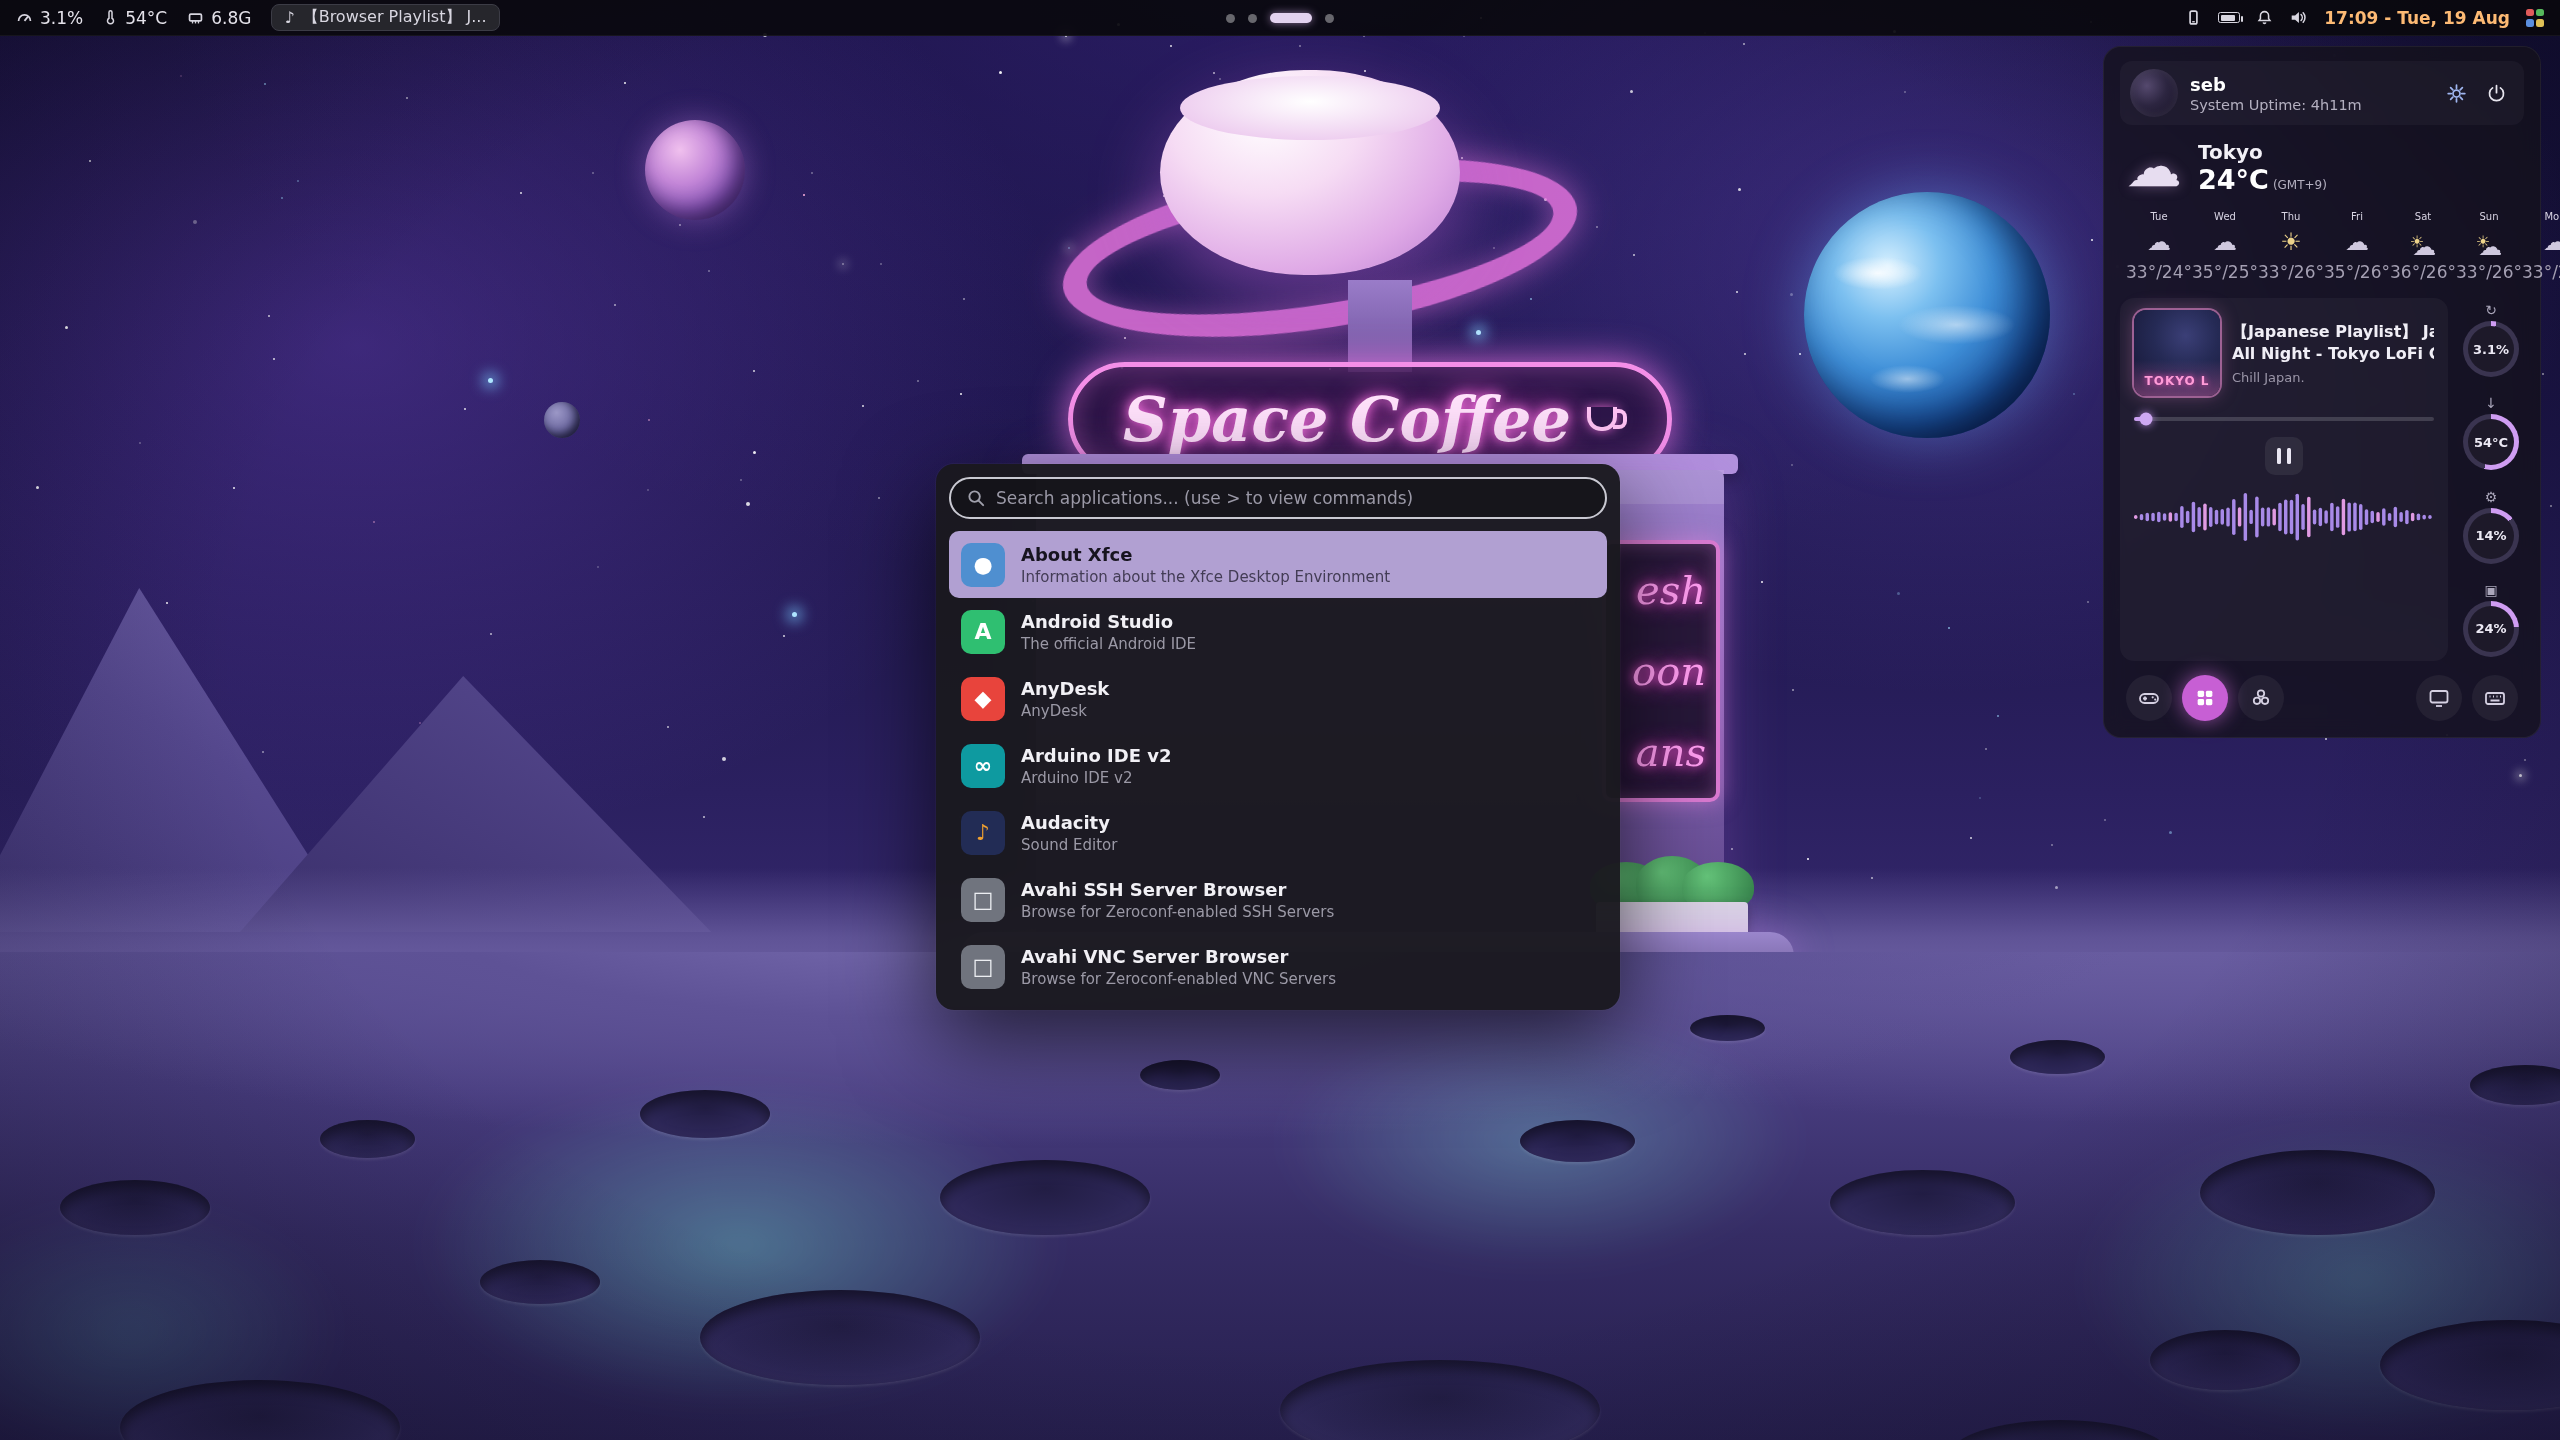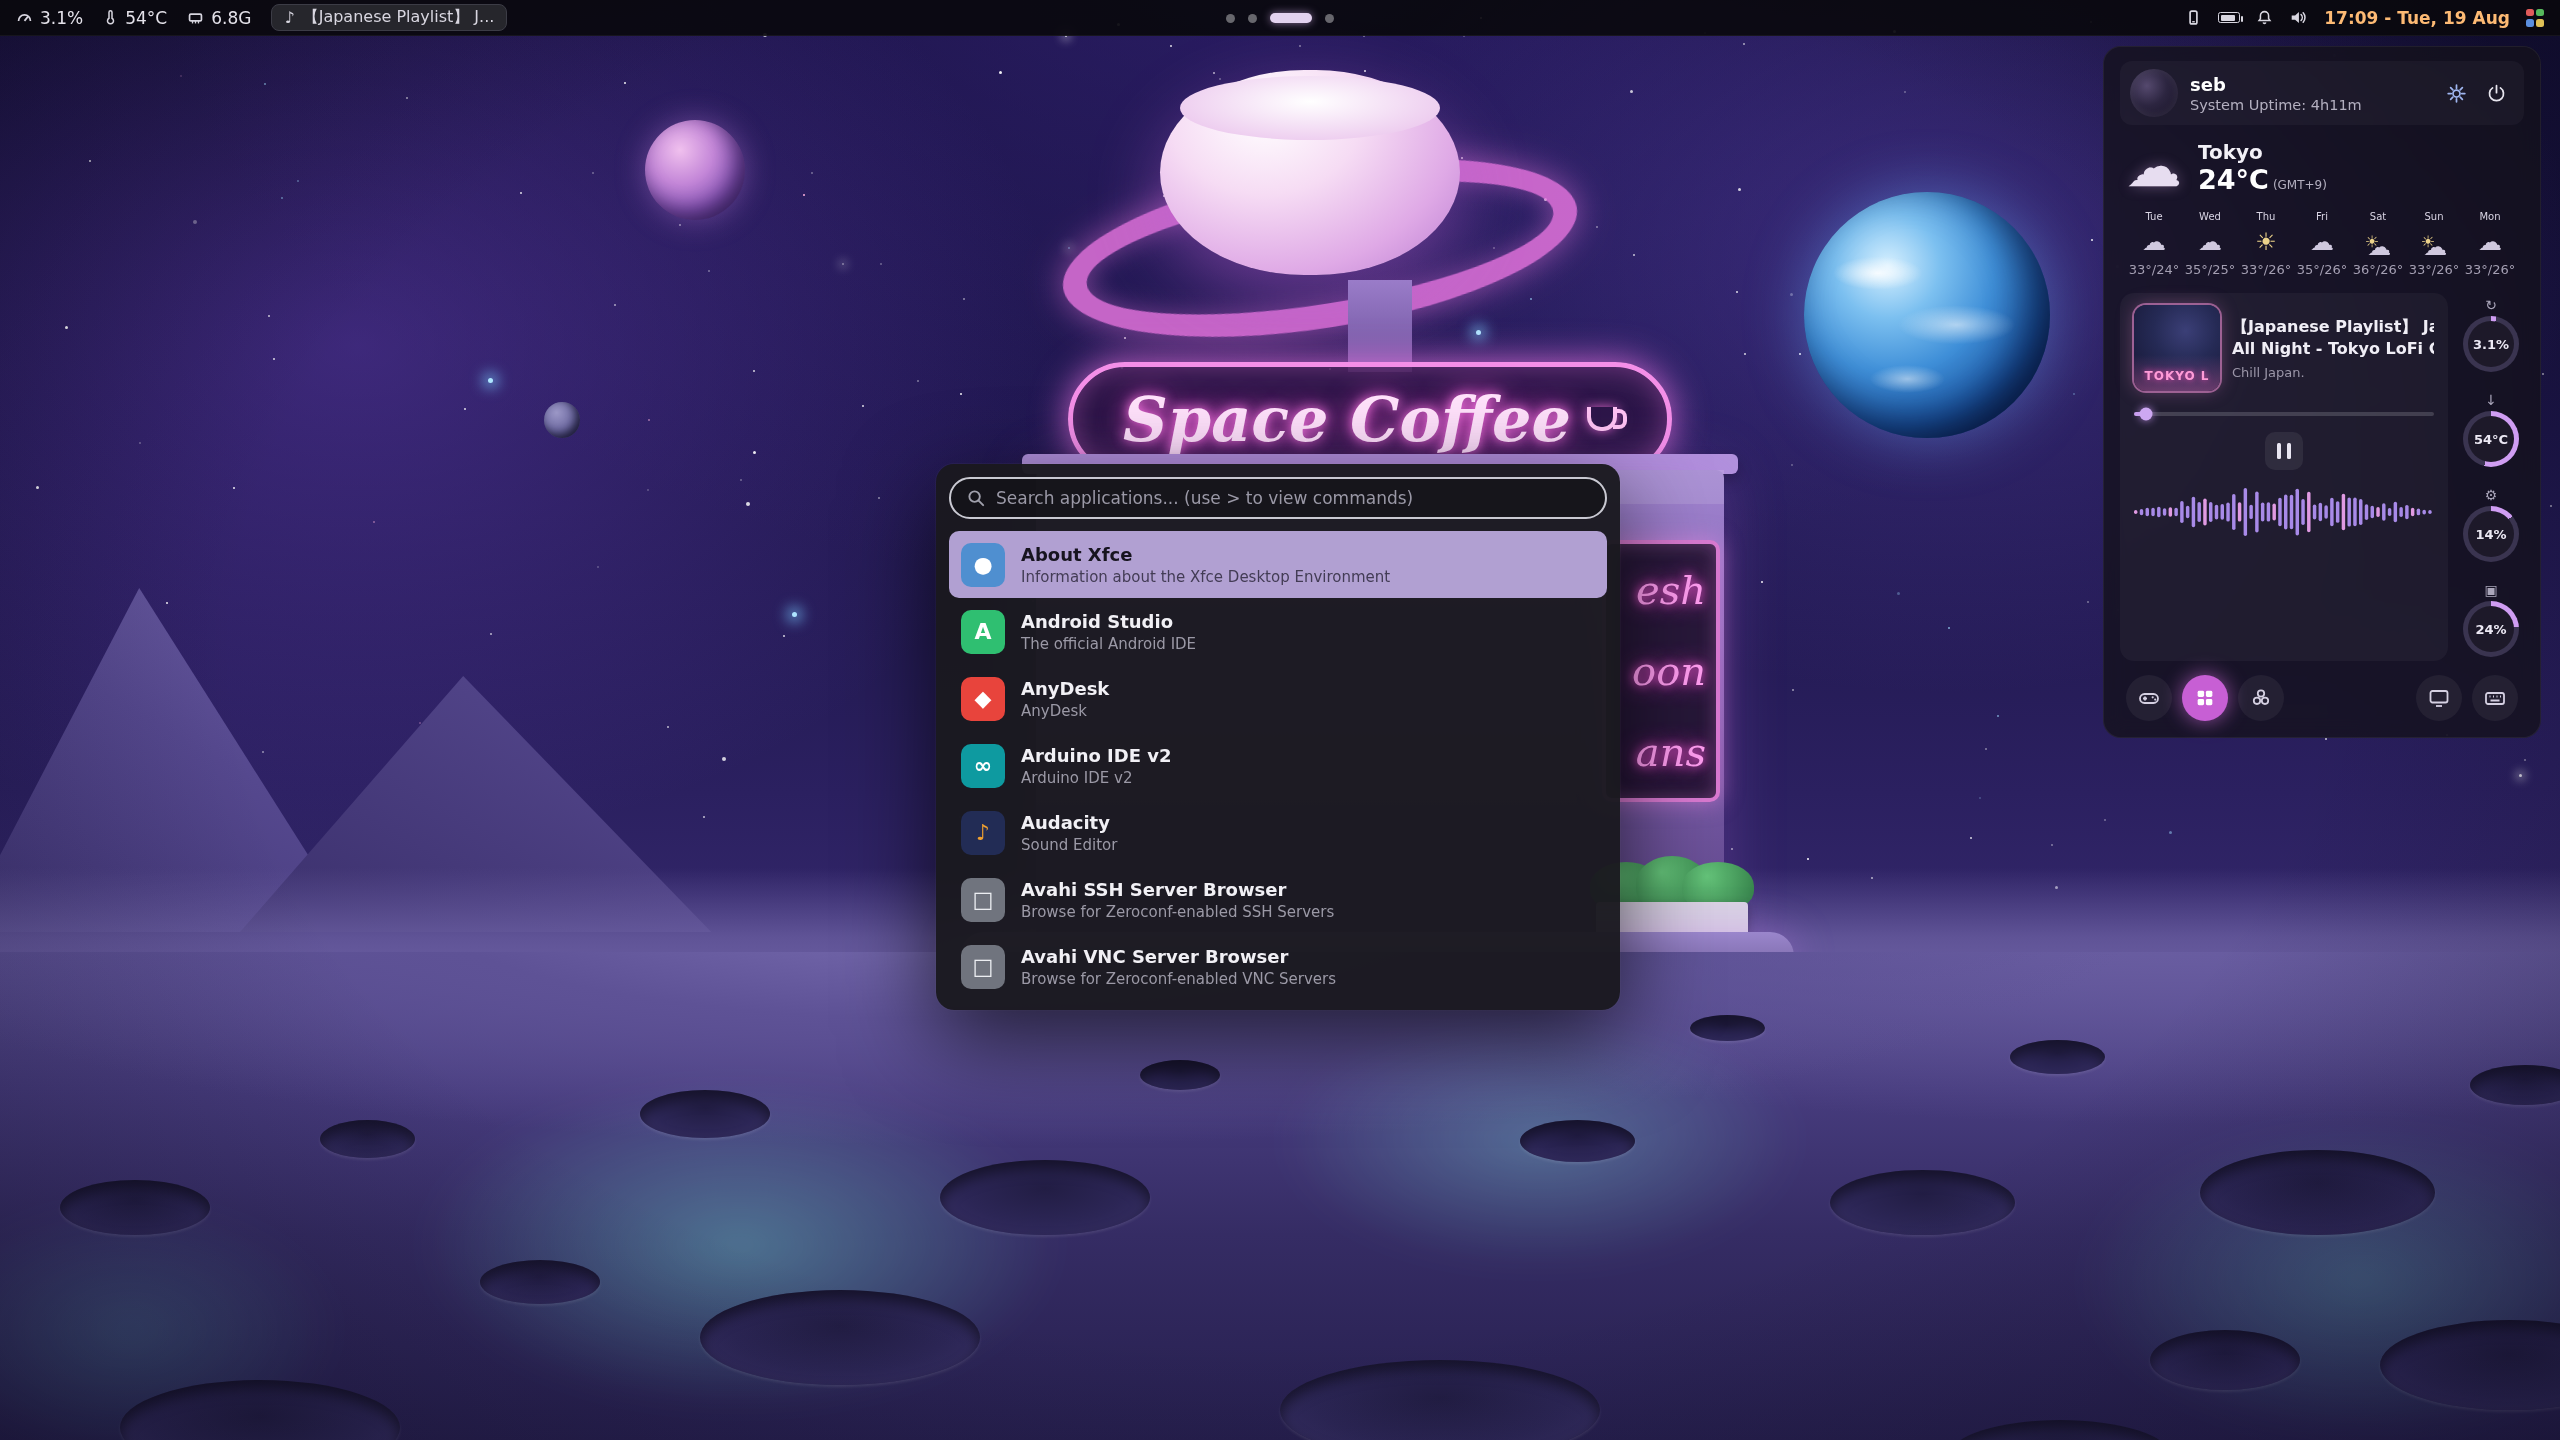--- a/index.html
+++ b/index.html
@@ -166,21 +166,21 @@
   .weather-temp { font-size:27px; font-weight:bold; color:#fff; }
   .weather-tz { font-size:12px; color:#b4b0c0; font-weight:normal; margin-left:4px; }
   .forecast { display:grid; grid-template-columns:repeat(7,1fr); margin-top:16px; text-align:center; row-gap:4px; }
   .fc-col { display:flex; flex-direction:column; align-items:center; gap:5px; }
   .fc-day { font-size:10px; color:#d9d5e4; }
   .wicon { font-size:24px; color:#cfc8de; height:30px; line-height:30px; }
   .wicon[data-icon="cloud"]::before { content:"☁"; }
   .wicon[data-icon="sun"]::before { content:"☀"; color:#ecd28a; }
   .wicon[data-icon="suncloud"]::before { content:"☀"; color:#ecd28a; font-size:16px; vertical-align:8px; margin-right:-12px; }
   .wicon[data-icon="suncloud"]::after { content:"☁"; }
-  .fc-temps { font-size:13px; color:#a49fb2; white-space:nowrap; }
+  .fc-temps { font-size:17px; color:#a49fb2; white-space:nowrap; }
 
   .media-row { display:flex; gap:10px; margin-top:12px; flex:1; }
   .media-card { flex:1; background:rgba(255,255,255,0.04); border-radius:14px; padding:12px 14px; display:flex; flex-direction:column; min-width:0; }
   .media-top { display:flex; gap:12px; align-items:center; }
   .album { width:86px; height:86px; border-radius:12px; flex:none; position:relative; overflow:hidden;
     background:radial-gradient(circle at 60% 30%, #3b3f77 0%, #252a55 40%, #141430 100%);
     box-shadow:0 0 0 2px rgba(235,140,210,0.55), 0 0 18px rgba(235,140,210,0.35);
     display:flex; align-items:flex-end; justify-content:center; }
   .album::before { content:""; position:absolute; left:0; right:0; bottom:0; height:42%;
     background:linear-gradient(0deg, rgba(255,120,200,0.35), transparent); }
@@ -490,21 +490,21 @@
         <svg width="17" height="17" viewBox="0 0 20 20">
             <rect x="3" y="6" width="14" height="8" rx="1.5" fill="none" stroke="#d8d6e0" stroke-width="2"></rect>
             <line x1="6.5" y1="14" x2="6.5" y2="17" stroke="#d8d6e0" stroke-width="1.6"></line>
             <line x1="10" y1="14" x2="10" y2="17" stroke="#d8d6e0" stroke-width="1.6"></line>
             <line x1="13.5" y1="14" x2="13.5" y2="17" stroke="#d8d6e0" stroke-width="1.6"></line>
           </svg>
         <span>6.8G</span>
       </span>
       <span class="tb-chip">
         <span>♪</span>
-        <span>【Japanese Playlist】 J...</span>
+        <span>【Browser Playlist】 J...</span>
       </span>
     </div>
 
     <div class="workspaces">
       <span class="ws-dot"></span>
       <span class="ws-dot"></span>
       <span class="ws-active"></span>
       <span class="ws-dot"></span>
     </div>
 

